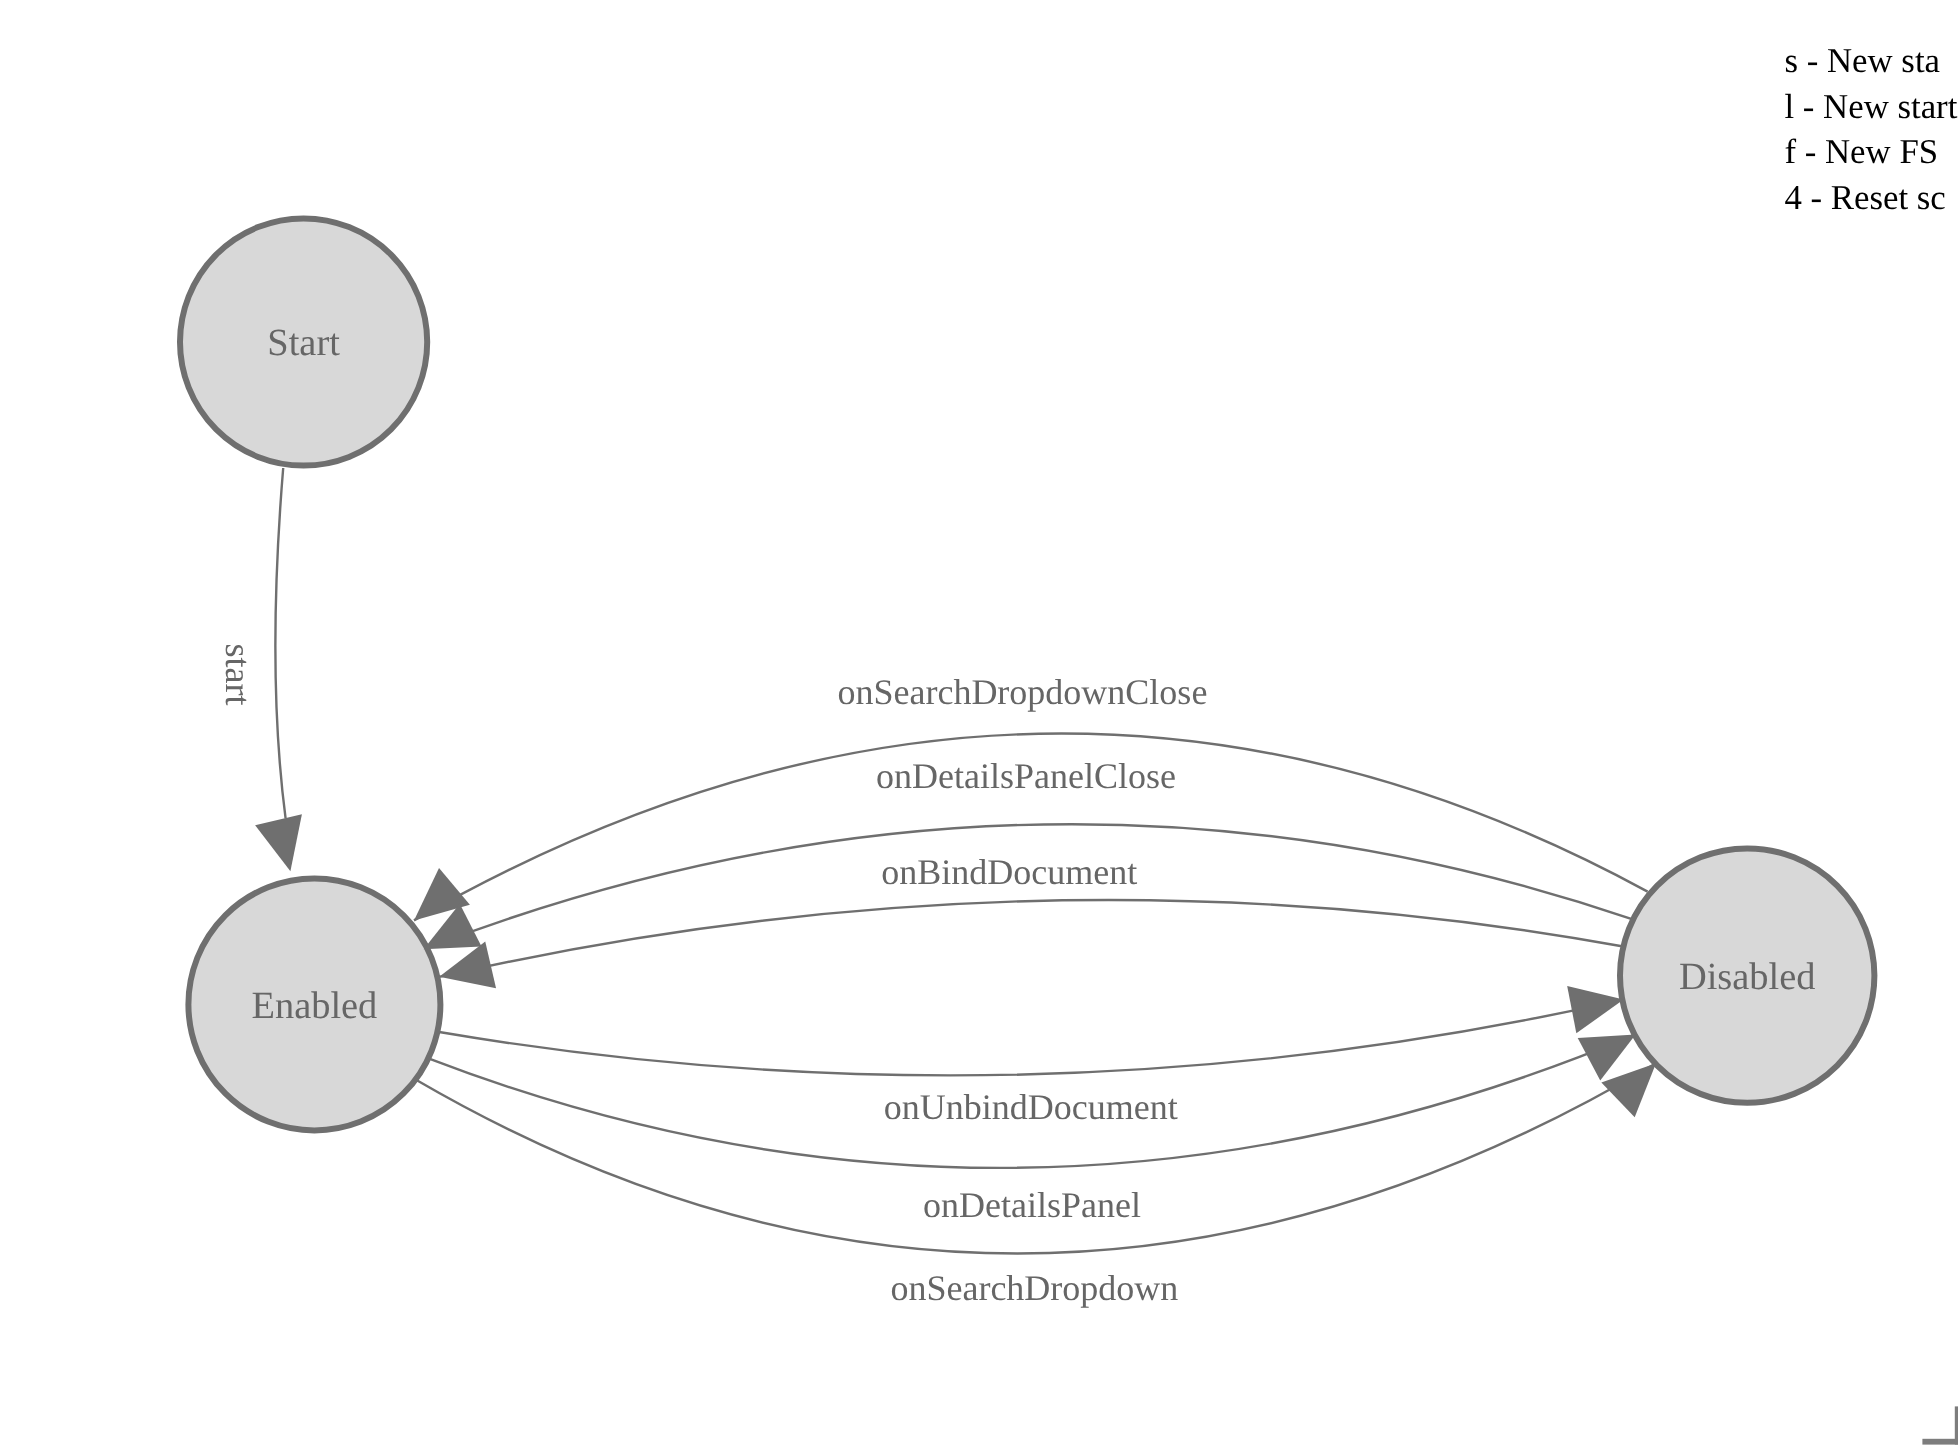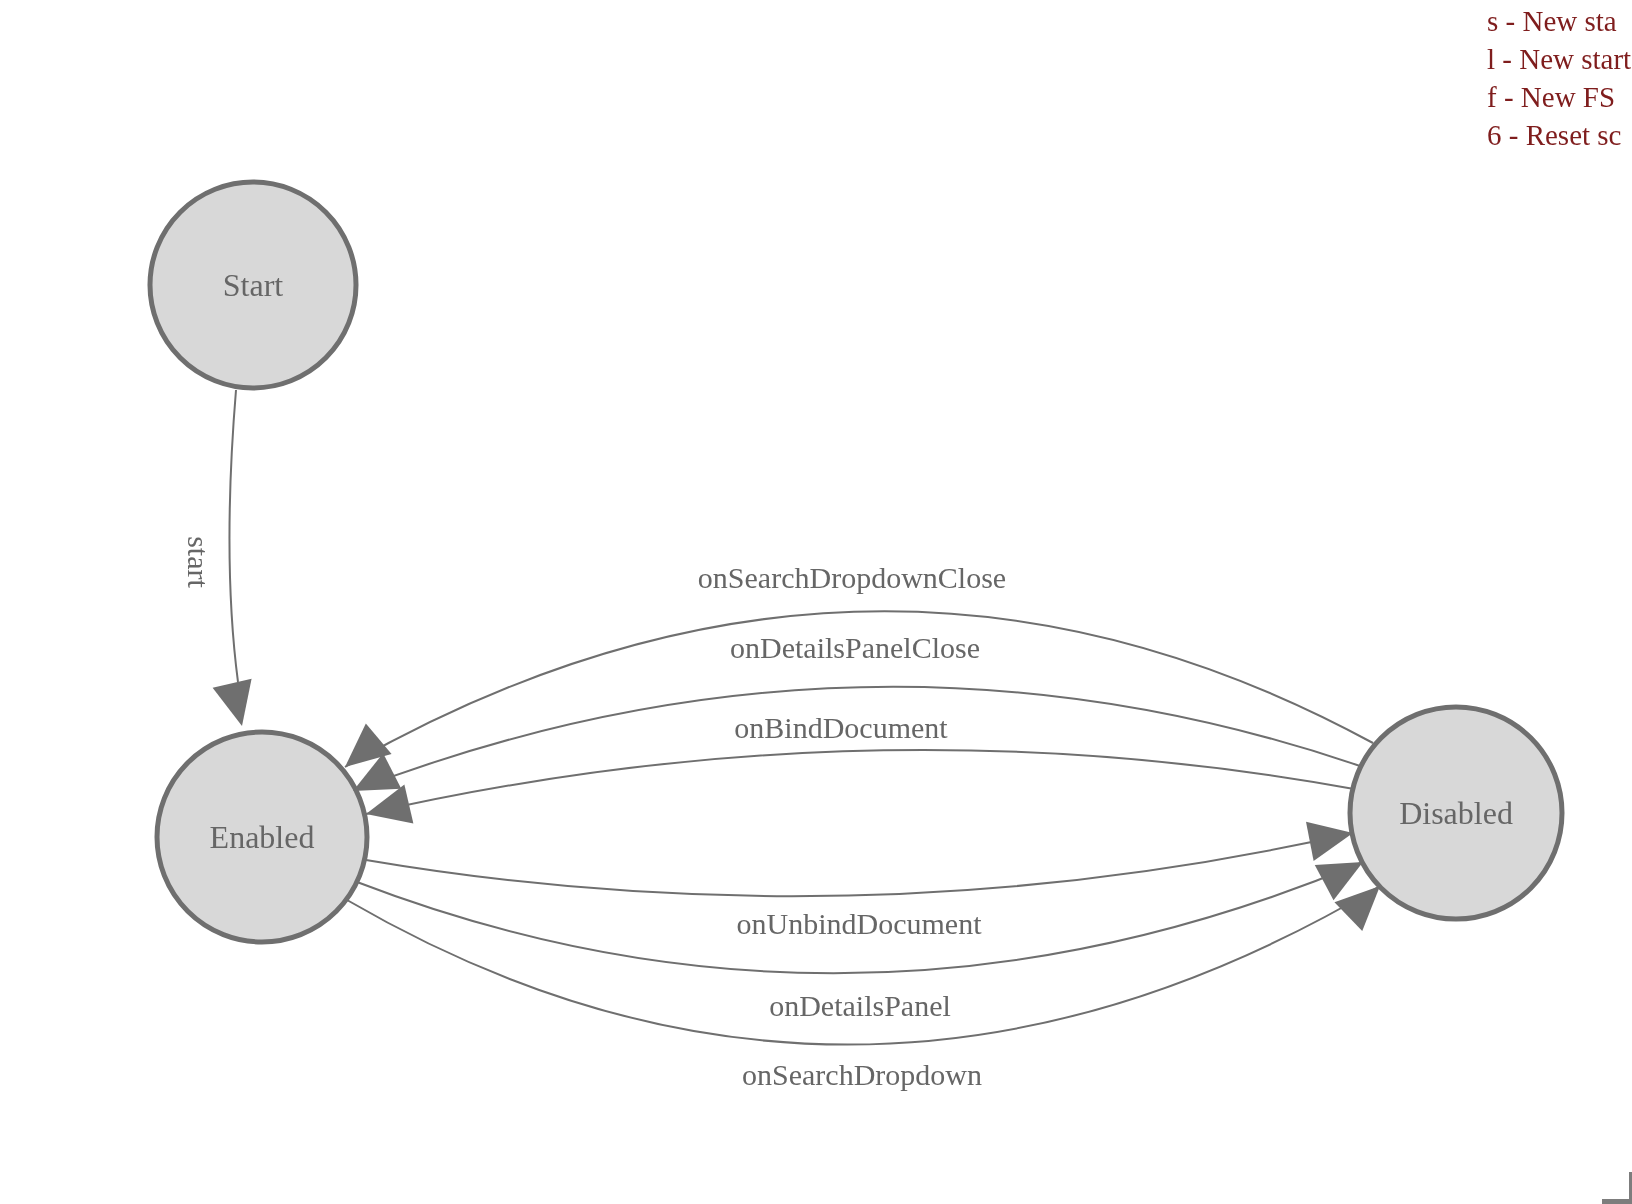--- a/index.html
+++ b/index.html
@@ -50,18 +50,18 @@
     <text x="852" y="577" text-anchor="middle" dominant-baseline="central" fill="#666666" font-size="30">onSearchDropdownClose</text>
     <text x="855" y="647" text-anchor="middle" dominant-baseline="central" fill="#666666" font-size="30">onDetailsPanelClose</text>
     <text x="841" y="727" text-anchor="middle" dominant-baseline="central" fill="#666666" font-size="30">onBindDocument</text>
     <text x="859" y="923" text-anchor="middle" dominant-baseline="central" fill="#666666" font-size="30">onUnbindDocument</text>
     <text x="860" y="1005" text-anchor="middle" dominant-baseline="central" fill="#666666" font-size="30">onDetailsPanel</text>
     <text x="862" y="1074" text-anchor="middle" dominant-baseline="central" fill="#666666" font-size="30">onSearchDropdown</text>
     <rect x="1629" y="1172" width="3" height="32" fill="#7d7d7d"></rect>
     <rect x="1602" y="1199" width="30" height="5" fill="#7d7d7d"></rect>
   </svg>
 
-<div class="legend" style="color: #7f1d1d;">
+<div class="legend" style="color: #000000; margin-top: 30px;">
   <div class="legend-line">s - New sta</div>
   <div class="legend-line">l - New start</div>
   <div class="legend-line">f - New FS</div>
-  <div class="legend-line">6 - Reset sc</div>
+  <div class="legend-line">4 - Reset sc</div>
 </div>
 
 </body></html>

